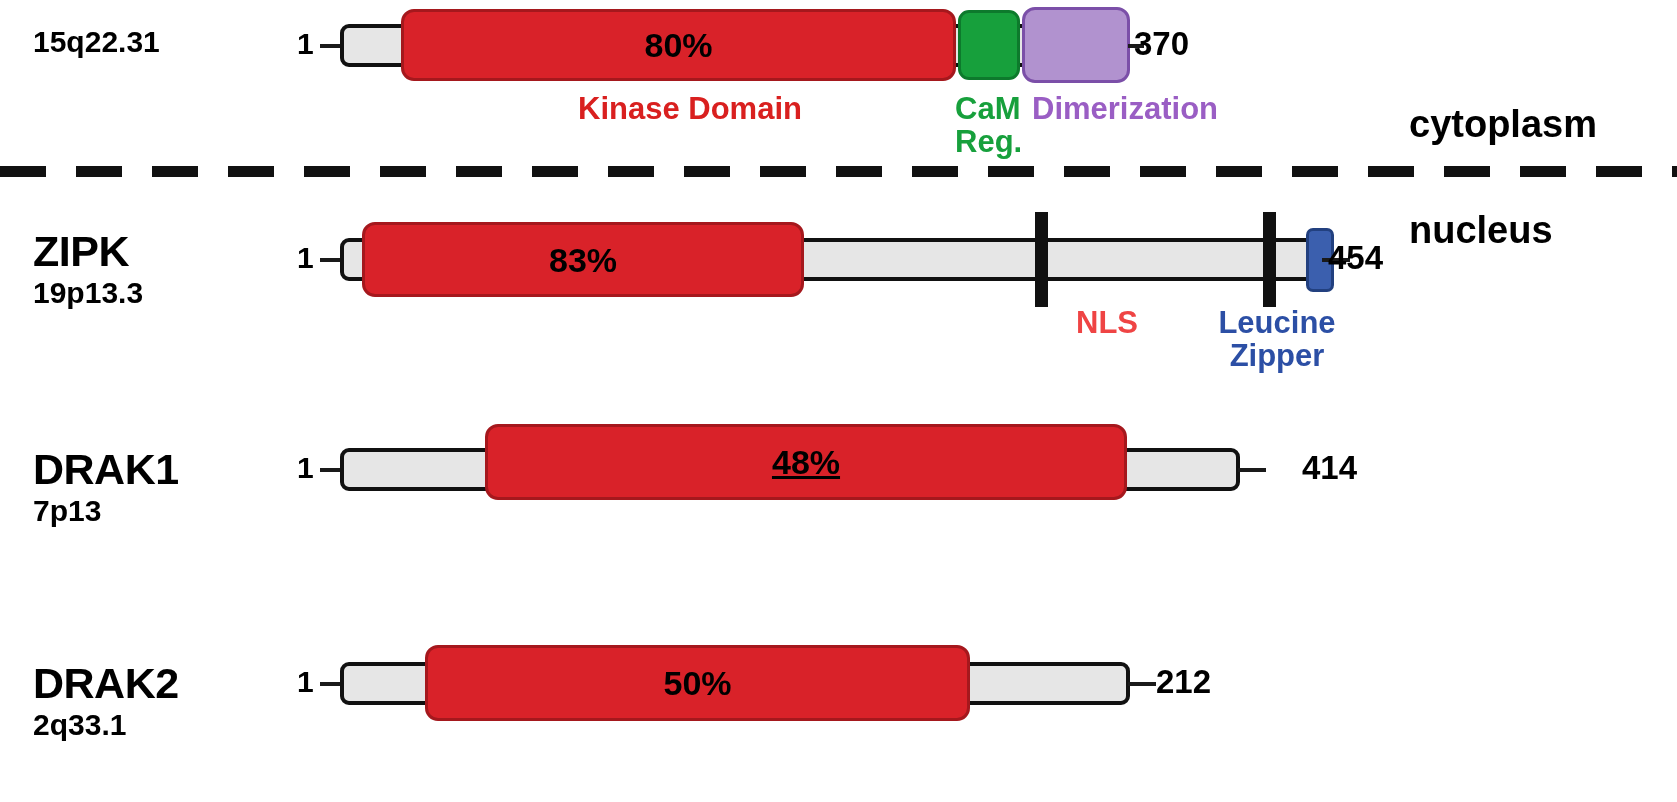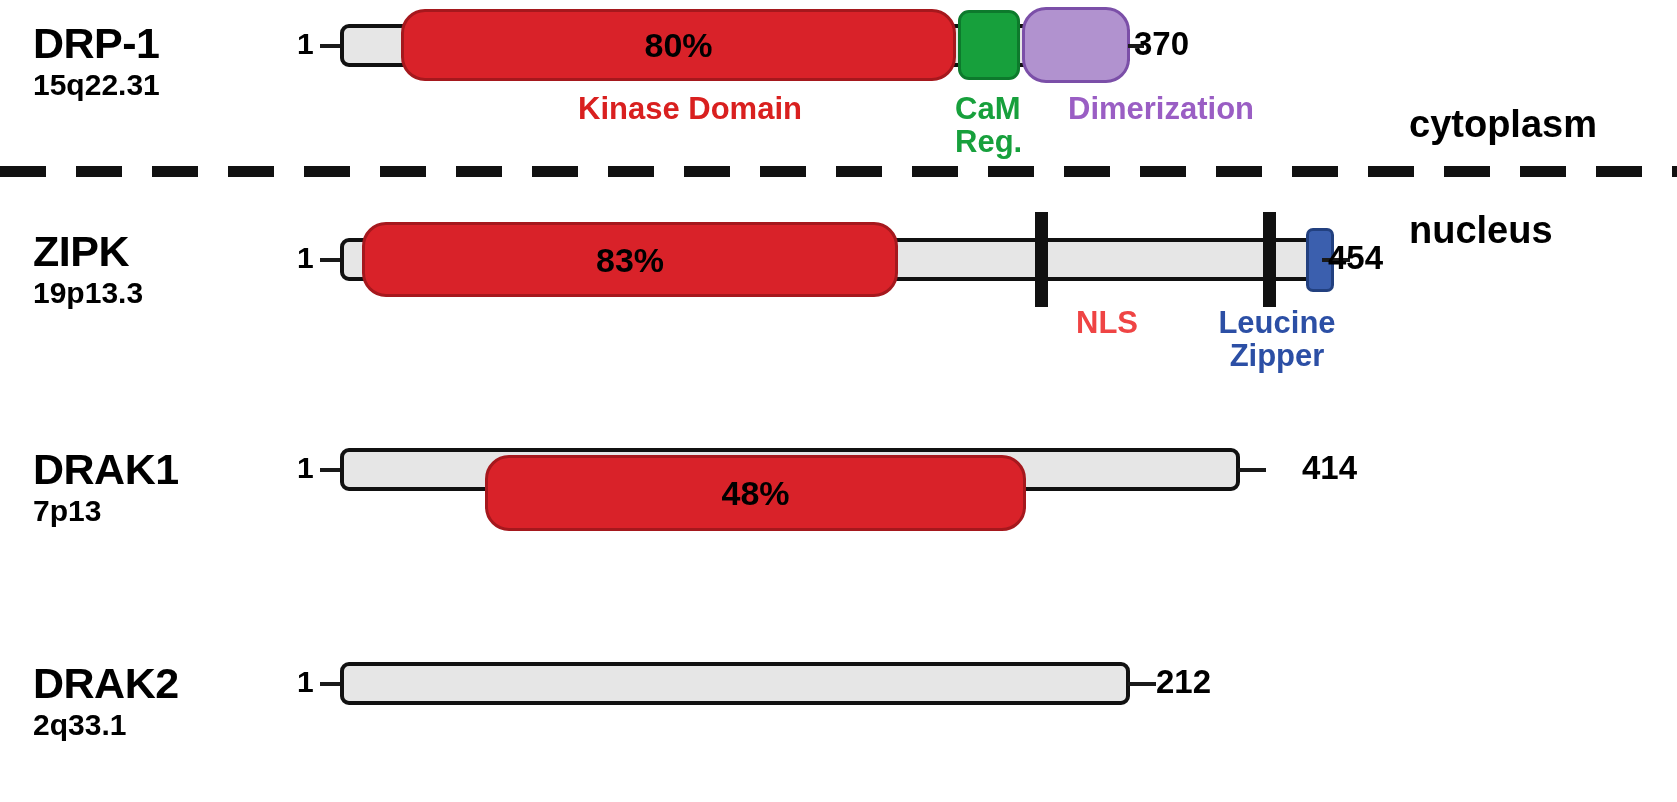--- a/index.html
+++ b/index.html
@@ -63,21 +63,21 @@
     background: #e6e6e6;
     border: 4px solid #111111;
     border-radius: 9px;
     box-sizing: border-box;
   }
 
   
   .domain {
     position: absolute;
     box-sizing: border-box;
-    border-radius: 24px;
+    border-radius: 13px;
     display: flex;
     align-items: center;
     justify-content: center;
   }
   .domain-kinase {
     background: #d92229;
     border: 3px solid #a5181d;
   }
   .domain-cam {
     background: #17a03c;
@@ -138,21 +138,20 @@
     line-height: 1;
     white-space: nowrap;
   }
 </style>
 </head>
 <body>
 
 <div id="canvas">
 
   <div class="gene-block" style="left:33px; top:22px;">
-    <div class="gene-name">DRP-1</div>
     <div class="gene-locus">15q22.31</div>
   </div>
 
   <div class="nterm-num" style="left:297px; top:29px;">1</div>
   <div class="tick-line" style="left:320px; top:44px; width:22px;"></div>
 
   <div class="backbone" style="left:340px; top:24px; width:790px; height:43px;"></div>
 
   <div class="domain domain-kinase" style="left:401px; top:9px; width:555px; height:72px;">
     <span class="pct-label">80%</span>
@@ -160,37 +159,37 @@
 
   <div class="domain domain-cam" style="left:958px; top:10px; width:62px; height:70px;"></div>
 
   <div class="domain domain-dimer" style="left:1022px; top:7px; width:108px; height:76px;"></div>
 
   <div class="tick-line" style="left:1128px; top:44px; width:16px;"></div>
   <div class="cterm-num" style="left:1134px; top:27px;">370</div>
 
   <div class="caption caption-cam" style="left:955px; top:93px;">CaM Reg.</div>
   <div class="caption caption-kinase" style="left:578px; top:93px;">Kinase Domain</div>
-  <div class="caption caption-dimer" style="left:1068px; top:93px;">Dimerization</div>
+  <div class="caption caption-dimer" style="left:1032px; top:93px;">Dimerization</div>
 
   <div class="compartment" style="left:1409px; top:105px;">cytoplasm</div>
   <div class="divider" style="left:0px; top:166px; width:1677px;"></div>
   <div class="compartment" style="left:1409px; top:211px;">nucleus</div>
 
   <div class="gene-block" style="left:33px; top:230px;">
     <div class="gene-name">ZIPK</div>
     <div class="gene-locus">19p13.3</div>
   </div>
 
   <div class="nterm-num" style="left:297px; top:243px;">1</div>
   <div class="tick-line" style="left:320px; top:258px; width:22px;"></div>
 
   <div class="backbone" style="left:340px; top:238px; width:985px; height:43px;"></div>
 
-  <div class="domain domain-kinase" style="left:362px; top:222px; width:536px; height:75px;">
+  <div class="domain domain-kinase" style="left:362px; top:222px; width:442px; height:75px;">
     <span class="pct-label">83%</span>
   </div>
 
   <div class="nls-bar" style="left:1035px; top:212px; width:13px; height:95px;"></div>
   <div class="nls-bar" style="left:1263px; top:212px; width:13px; height:95px;"></div>
 
   <div class="domain domain-zipper" style="left:1306px; top:228px; width:28px; height:64px;"></div>
 
   <div class="tick-line" style="left:1322px; top:258px; width:28px;"></div>
   <div class="cterm-num" style="left:1328px; top:241px;">454</div>
@@ -201,34 +200,37 @@
   <div class="gene-block" style="left:33px; top:448px;">
     <div class="gene-name">DRAK1</div>
     <div class="gene-locus">7p13</div>
   </div>
 
   <div class="nterm-num" style="left:297px; top:453px;">1</div>
   <div class="tick-line" style="left:320px; top:468px; width:22px;"></div>
 
   <div class="backbone" style="left:340px; top:448px; width:900px; height:43px;"></div>
 
-  <div class="domain domain-kinase" style="left:485px; top:455px; width:541px; height:76px;">
+  <div class="domain domain-kinase" style="left:485px; top:424px; width:642px; height:76px;text-decoration:underline;">
     <span class="pct-label">48%</span>
   </div>
 
   <div class="tick-line" style="left:1238px; top:468px; width:28px;"></div>
   <div class="cterm-num" style="left:1266px; top:451px;margin-left:36px;">414</div>
 
   <div class="gene-block" style="left:33px; top:662px;">
     <div class="gene-name">DRAK2</div>
     <div class="gene-locus">2q33.1</div>
   </div>
 
   <div class="nterm-num" style="left:297px; top:667px;">1</div>
   <div class="tick-line" style="left:320px; top:682px; width:22px;"></div>
 
   <div class="backbone" style="left:340px; top:662px; width:790px; height:43px;"></div>
 
+  <div class="domain domain-kinase" style="left:425px; top:645px; width:545px; height:76px;">
+    <span class="pct-label">50%</span>
+  </div>
 
   <div class="tick-line" style="left:1128px; top:682px; width:28px;"></div>
   <div class="cterm-num" style="left:1156px; top:665px;">212</div>
 
 </div>
 
 </body></html>

